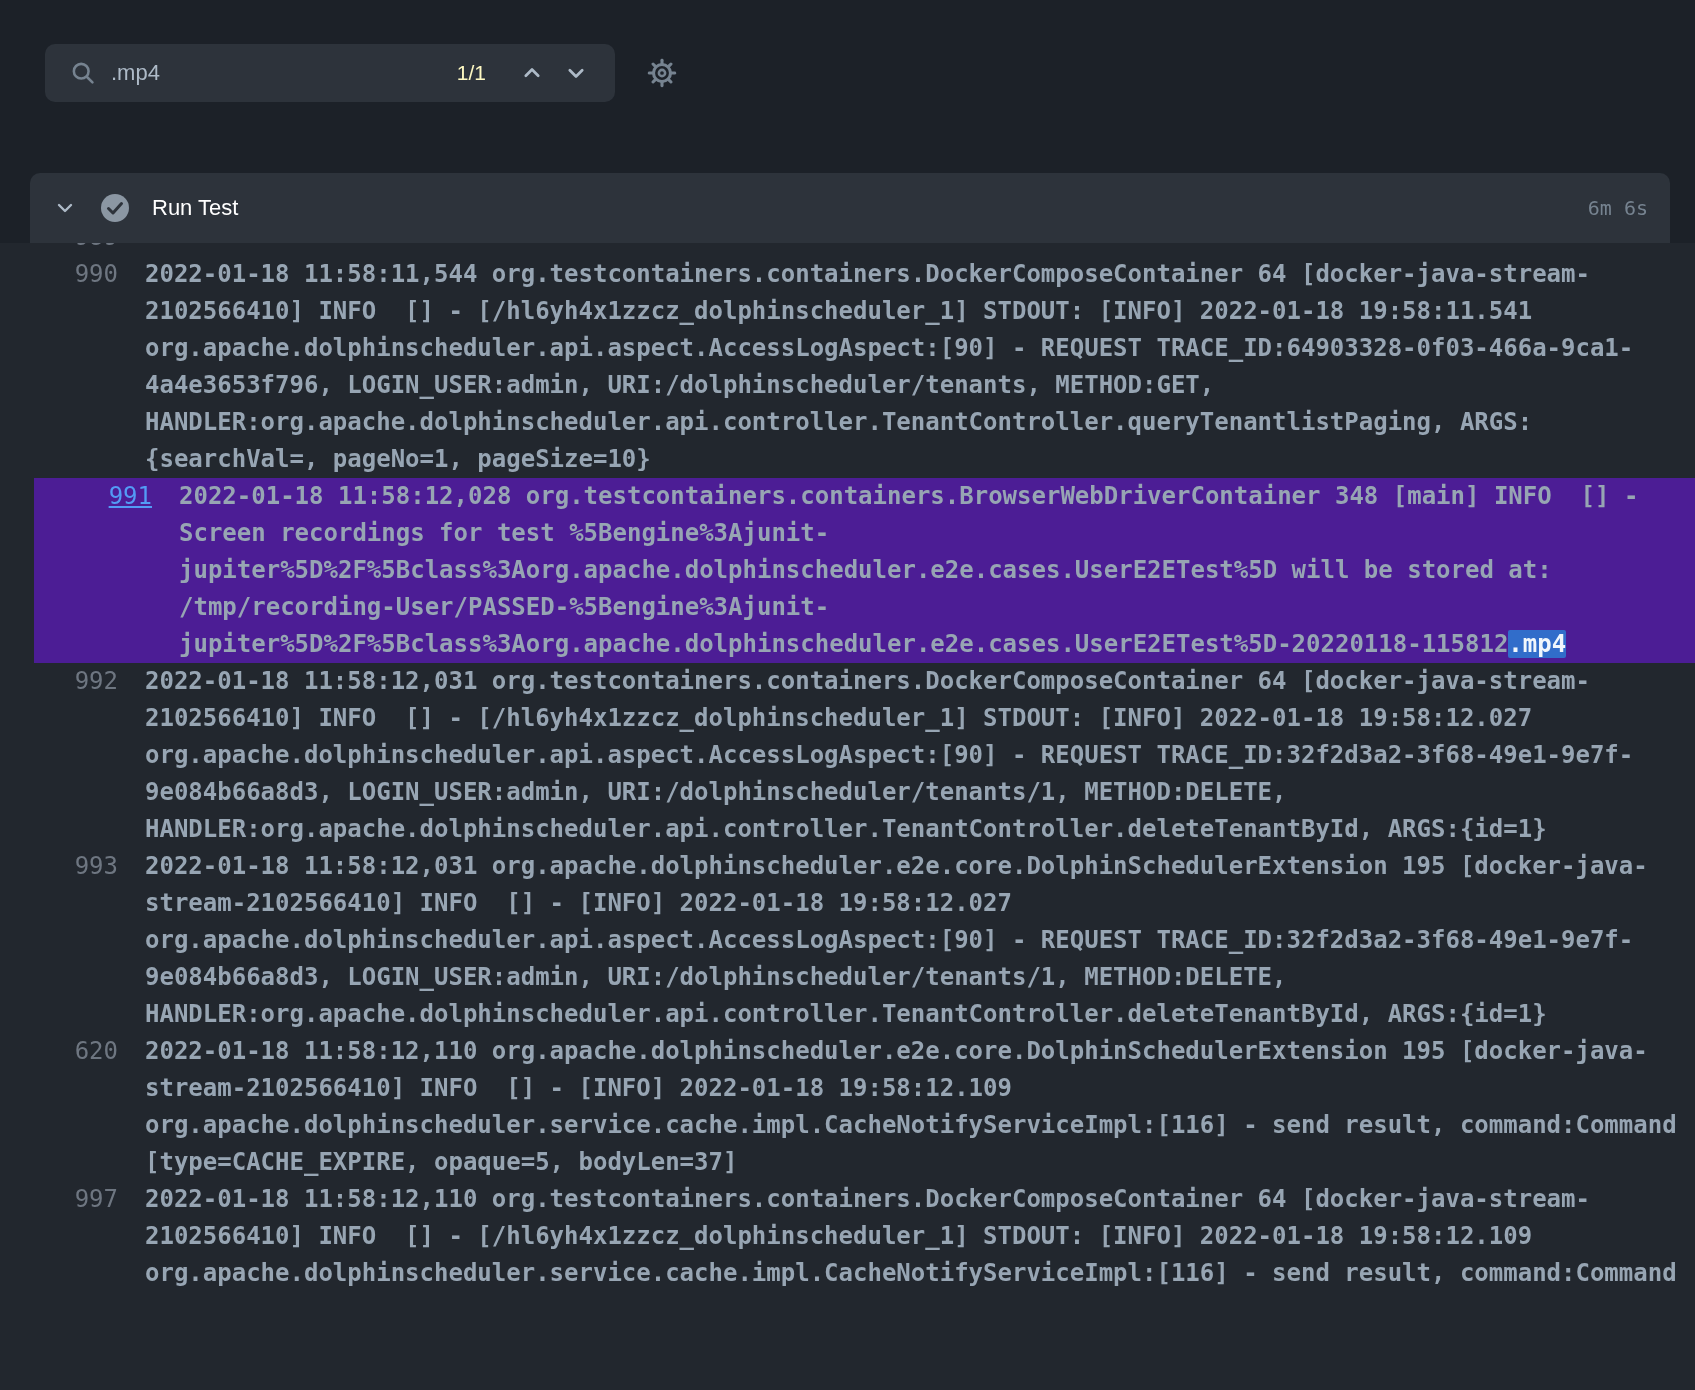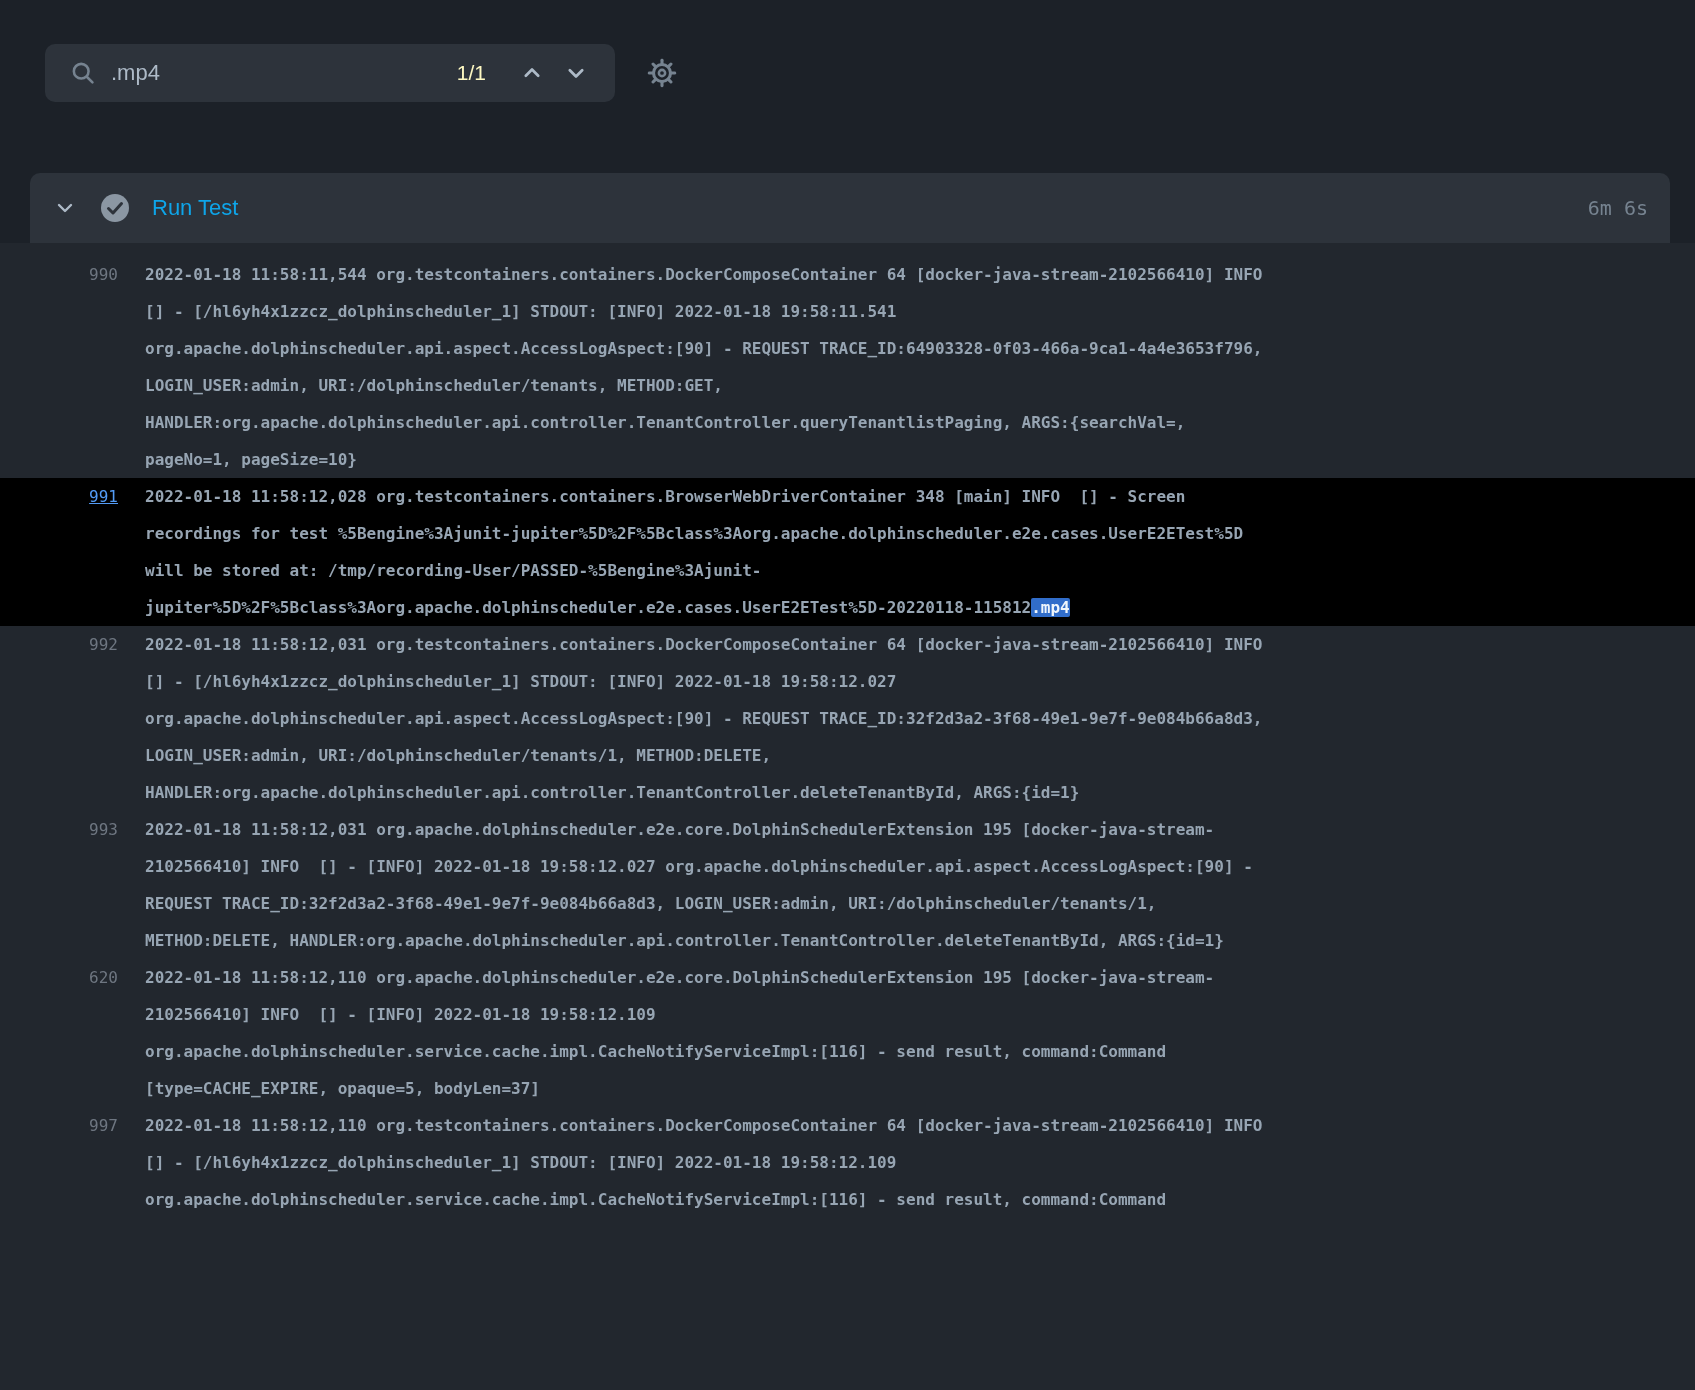--- a/index.html
+++ b/index.html
@@ -26,30 +26,30 @@
   .icon-btn { background:none; border:none; padding:4px; margin:0; cursor:pointer; display:flex; align-items:center; }
   .gear-btn { background:none; border:none; padding:0; margin-top:12px; cursor:pointer; }
   
   .step-bar {
     margin:0 25px 0 30px; height:70px; background:#2d333b;
     border-radius:10px 10px 0 0; display:flex; align-items:center;
     padding:0 22px 0 24px; cursor:pointer;
   }
   .step-chevron { margin-right:24px; display:flex; }
   .step-status { margin-right:22px; display:flex; }
-  .step-label { font-size:22px; color:#0ea5e9; }
+  .step-label { font-size:22px; color:#ffffff; }
   .step-duration { margin-left:auto; font-family:"DejaVu Sans Mono", monospace; font-size:20px; color:#768390; }
   
   .log-area { height:1147px; background:#22272e; overflow:hidden; position:relative; }
   .log-line {
     display:flex; align-items:flex-start; line-height:37px;
-    font-family:"DejaVu Sans Mono", monospace; font-size:16px;
+    font-family:"DejaVu Sans Mono", monospace; font-size:24px;
   }
   .log-line.clipped { margin-top:-24px; }
-  .log-line.hl { background:#000000; }
+  .log-line.hl { background:#4c1d95;margin-left:34px; }
   .line-num {
     flex:0 0 45px; margin-left:73px; text-align:right;
     color:#6e7681; font-weight:normal; cursor:pointer; user-select:none;
   }
   .line-num.num-link { color:#539bf5; text-decoration:underline; }
   .line-text {
     margin-left:27px; width:116ch; min-height:37px;
     white-space:pre-wrap; overflow-wrap:break-word; word-wrap:break-word;
     color:#97a5b3; font-weight:bold;
   }

